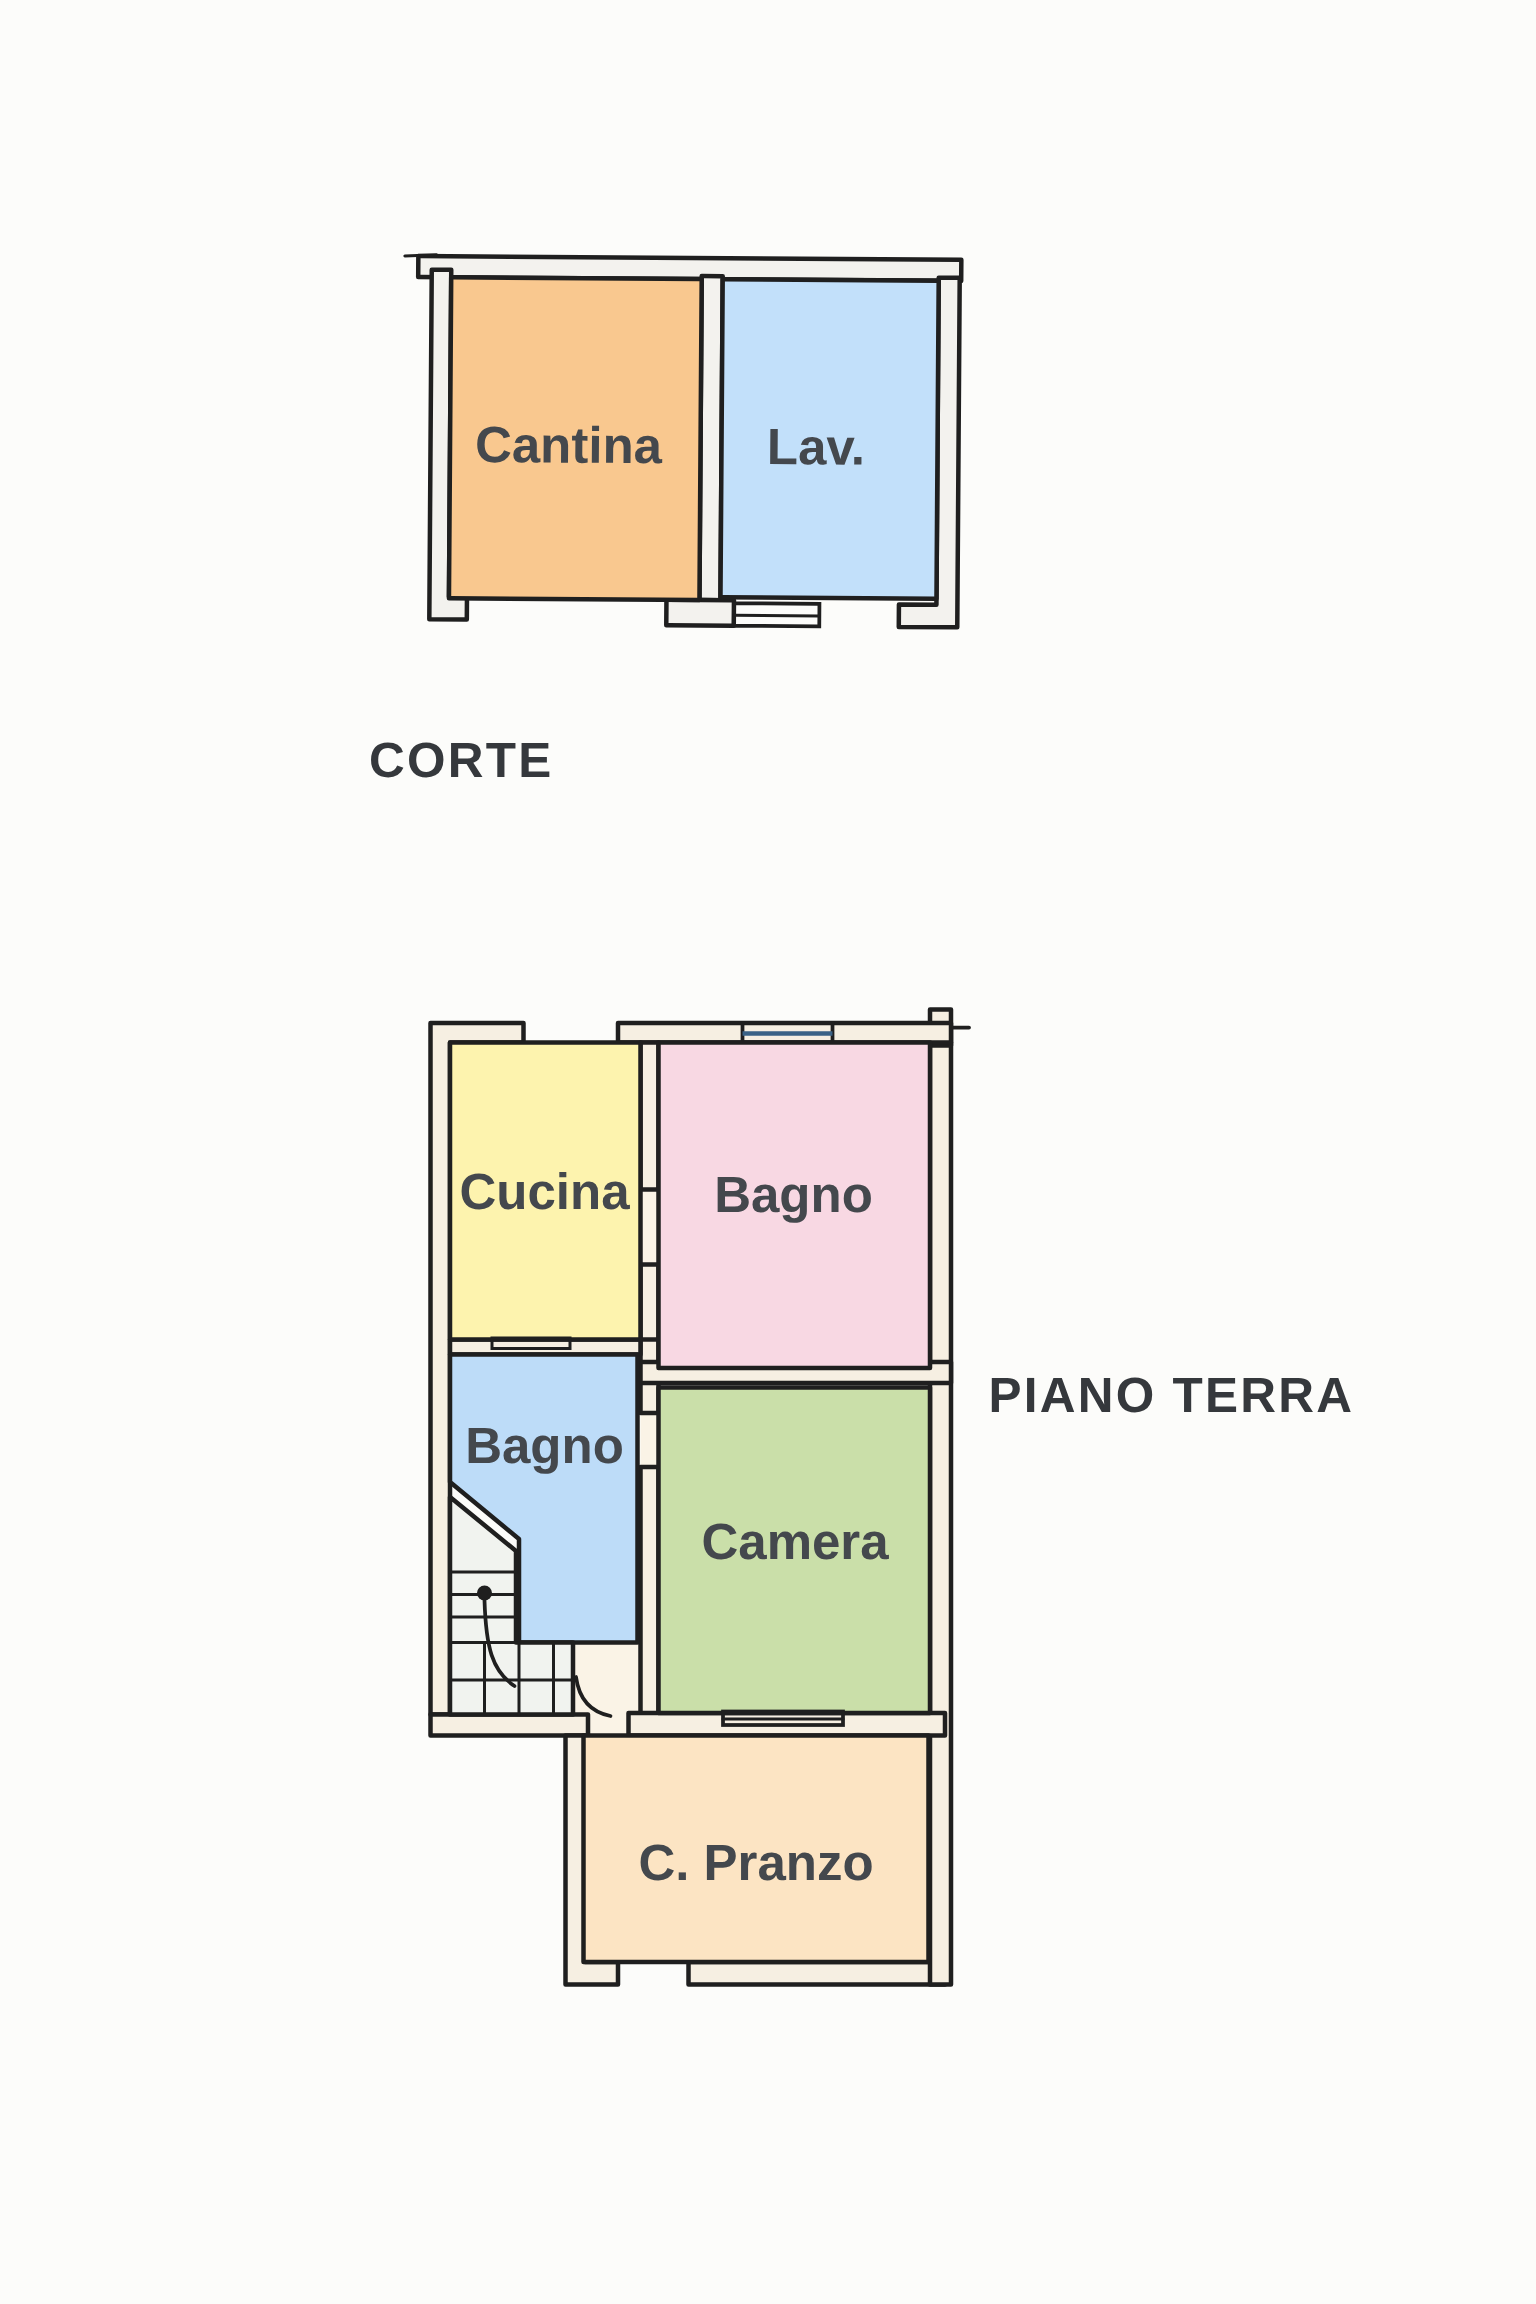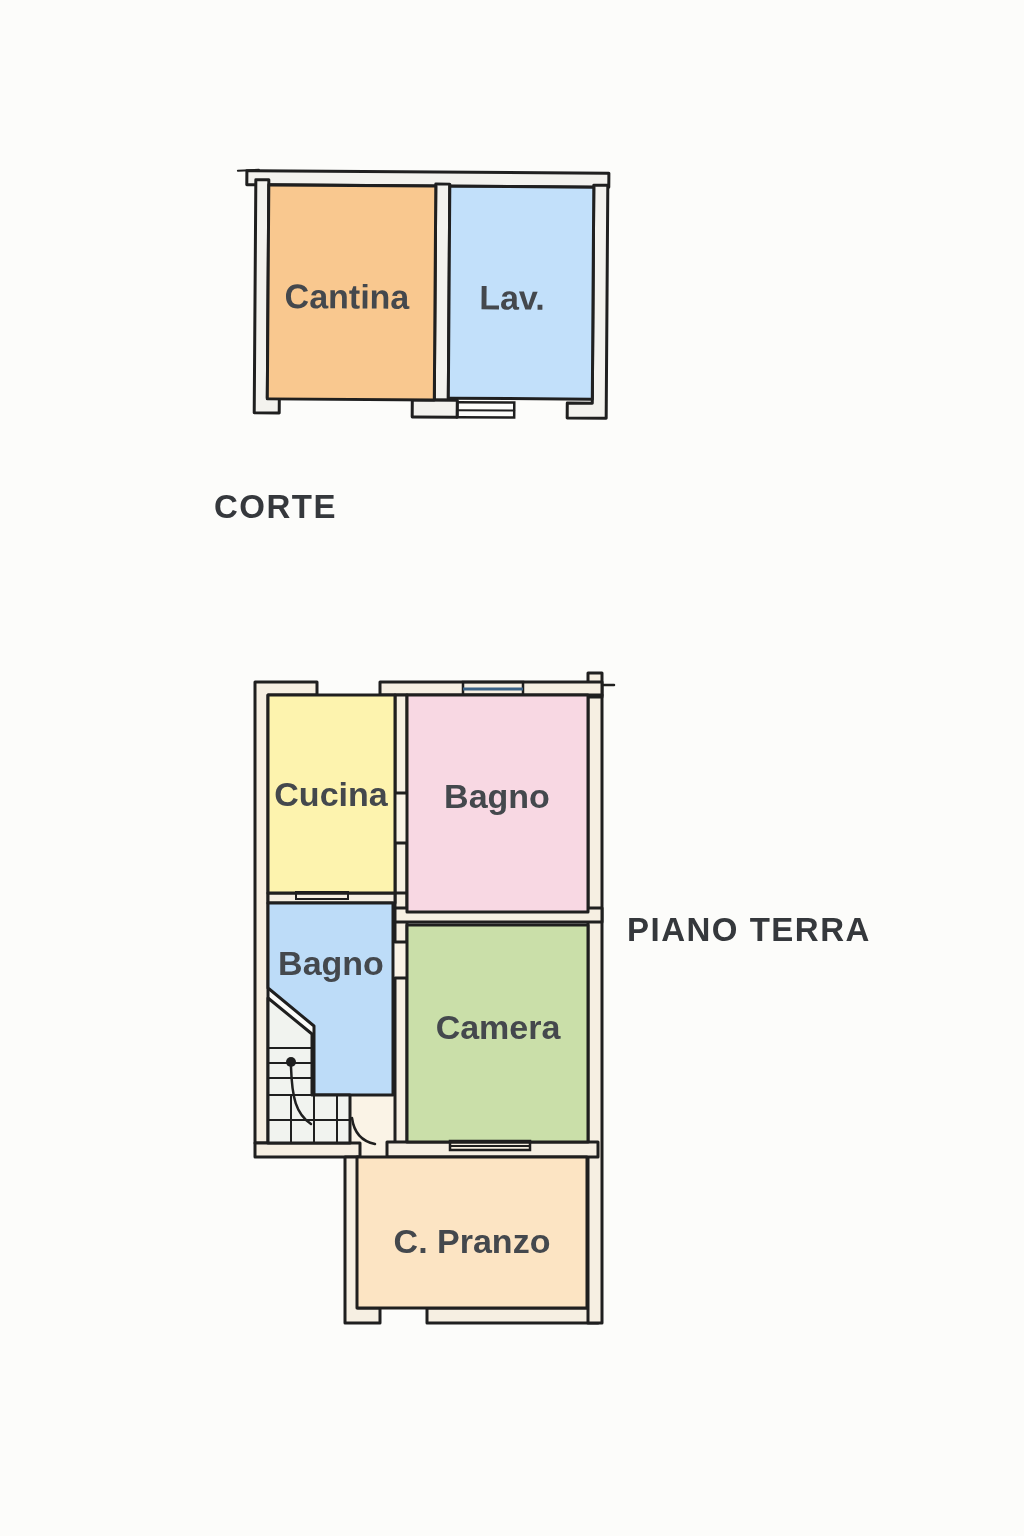--- a/index.html
+++ b/index.html
@@ -2,21 +2,21 @@
 <html><head>
 <meta charset="utf-8">
 <style>
   html,body{margin:0;padding:0;}
   body{
     width:1024px;height:1536px;
     background:#fcfcfa;
     font-family:"Liberation Sans", sans-serif;
     overflow:hidden;
   }
-  .canvas{position:relative;width:900px;height:1536px;}
+  .canvas{position:relative;width:900px;height:1536px;margin-left:32px;}
   svg{position:absolute;left:0;top:0;}
   .w{stroke:#1f1f1f;stroke-width:3;stroke-linejoin:round;stroke-linecap:round;}
   .room{stroke:#1f1f1f;stroke-width:3;stroke-linejoin:round;}
   .thin{stroke:#1f1f1f;stroke-width:2;stroke-linecap:round;fill:none;}
   .thin25{stroke:#1f1f1f;stroke-width:2.5;stroke-linecap:round;fill:none;}
   .room-label{
     font-family:"Liberation Sans", sans-serif;
     font-size:34px;font-weight:700;
     text-anchor:middle;
   }

